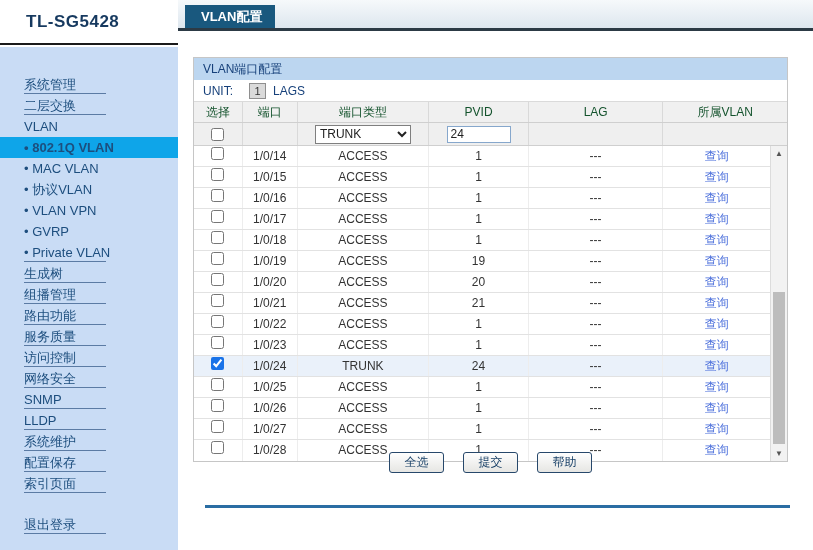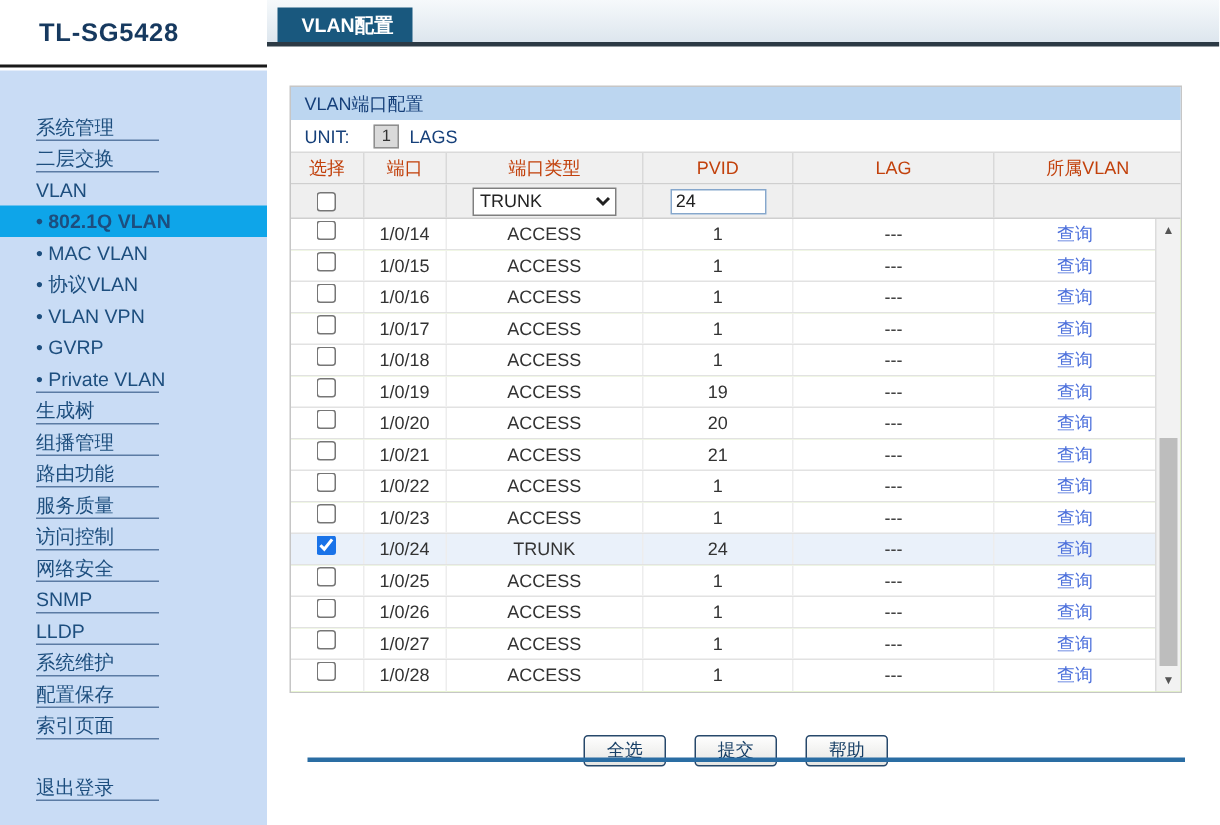--- a/index.html
+++ b/index.html
@@ -35,54 +35,54 @@
   
   .main { position:absolute; left:178px; top:34px; width:635px; height:516px; background:#fff;padding-left:17px; }
   .table-wrap { position:absolute; left:15px; top:23px; width:595px; border:1px solid #C6C6C6; background:#fff; }
   .panel-title { height:22px; line-height:22px; background:#BCD6F0; color:#16407A; font-size:12px;
     padding-left:9px; }
   .unit-row { height:22px; display:flex; align-items:center; font-size:12px; color:#16407A;
     background:#fff; border-bottom:1px solid #DADADA; }
   .unit-row .ulbl { margin-left:9px; }
   .unit-chip { width:17px; height:16px; line-height:14px; text-align:center; margin:0 7px 0 16px;
     background:#DADADA; border:1px solid #8F8F8F; color:#333; font-size:11px; cursor:pointer; }
-  .hdr-row { display:flex; height:21px; align-items:center; background:#F0F0F0; color:#c2410c;
+  .hdr-row { display:flex; height:21px; align-items:center; background:#F0F0F0; color:#14532d;
     font-size:12px; border-bottom:1px solid #CFCFCF; }
   .hdr-row .cell { border-left:1px solid #D9D9D9; height:100%; line-height:20px; }
   .hdr-row .cell:first-child { border-left:none; }
   .filter-row { display:flex; height:23px; align-items:center; background:#EFEFEF;
     border-bottom:1px solid #CFCFCF; }
   .filter-row .cell { border-left:1px solid #D9D9D9; height:100%; display:flex;
     align-items:center; justify-content:center; }
   .filter-row .cell:first-child { border-left:none; }
   .cell { text-align:center; }
   .c0{width:48px;} .c1{width:55px;} .c2{width:132px;} .c3{width:100px;} .c4{width:135px;} .c5{width:125px;}
   .c5r{width:108px;}
   select.ptype { width:96px; height:19px; font-size:12px; border:1px solid #7F7F7F; background:#fff; color:#222; }
   input.pvid { width:64px; height:17px; font-size:12px; border:1px solid #86A7CC; padding-left:3px; color:#222; }
   input[type=checkbox] { width:13px; height:13px; accent-color:#1A73E8; cursor:pointer; }
 
-  .rows-area { position:relative; height:315px; padding-right:17px; background:#bef264; }
+  .rows-area { position:relative; height:315px; padding-right:17px; background:#0f766e; }
   .drow { display:flex; height:21px; align-items:center; font-size:12px; color:#333;
     border-bottom:1px solid #E2E2E2; background:#fff; }
   .drow:last-child { border-bottom:none; }
   .drow .cell { border-left:1px solid #EDEDED; height:100%; line-height:20px; }
   .drow .cell:first-child { border-left:none; }
   .drow.sel { background:#EAF1FA; }
   .qlink { color:#4A6EDB; cursor:pointer; }
 
   
   .sbar { position:absolute; right:0; top:0; width:17px; height:315px; background:#F2F2F2;
     border-left:1px solid #DCDCDC; }
   .sarrow { position:absolute; left:0; width:16px; height:15px; font-size:8px; color:#555;
     text-align:center; line-height:15px; cursor:pointer; }
   .sarrow.up { top:0; } .sarrow.down { bottom:0; }
   .sthumb { position:absolute; left:2px; top:146px; width:12px; height:152px; background:#BDBDBD; cursor:pointer; }
 
-  .actions { position:absolute; left:15px; top:456px; width:595px; display:flex;
+  .actions { position:absolute; left:15px; top:418px; width:595px; display:flex;
     justify-content:center; gap:19px; }
   .btn { width:55px; height:21px; font-size:12px; color:#173F66;
     border:1px solid #27486B; border-radius:3px;
     background:linear-gradient(180deg,#FEFEFE 0%,#E6E6E3 100%); cursor:pointer;
     font-family:"Liberation Sans","DejaVu Sans",sans-serif; }
   .bottom-rule { position:absolute; left:27px; top:471px; width:585px; height:3px; background:#2A6DA3; }
 </style>
 </head>
 <body>
 

